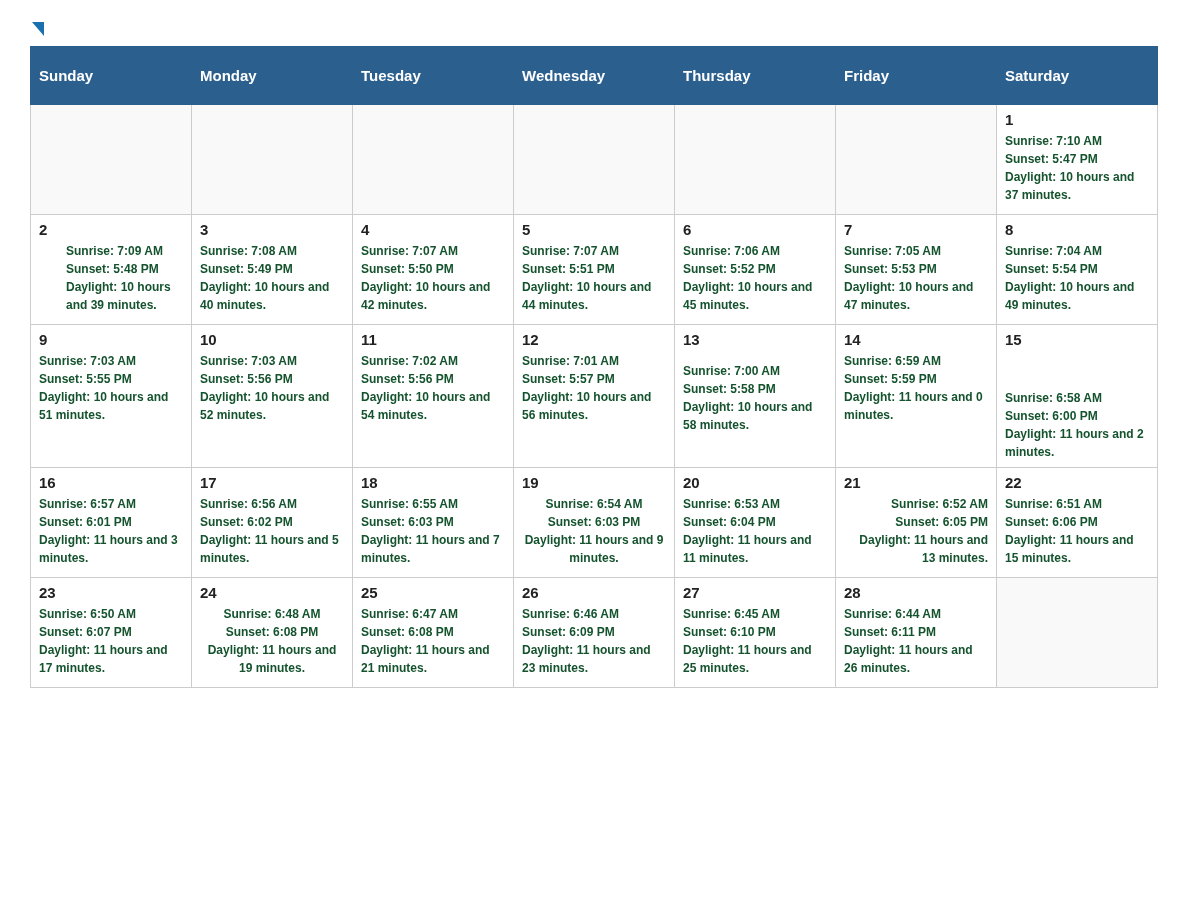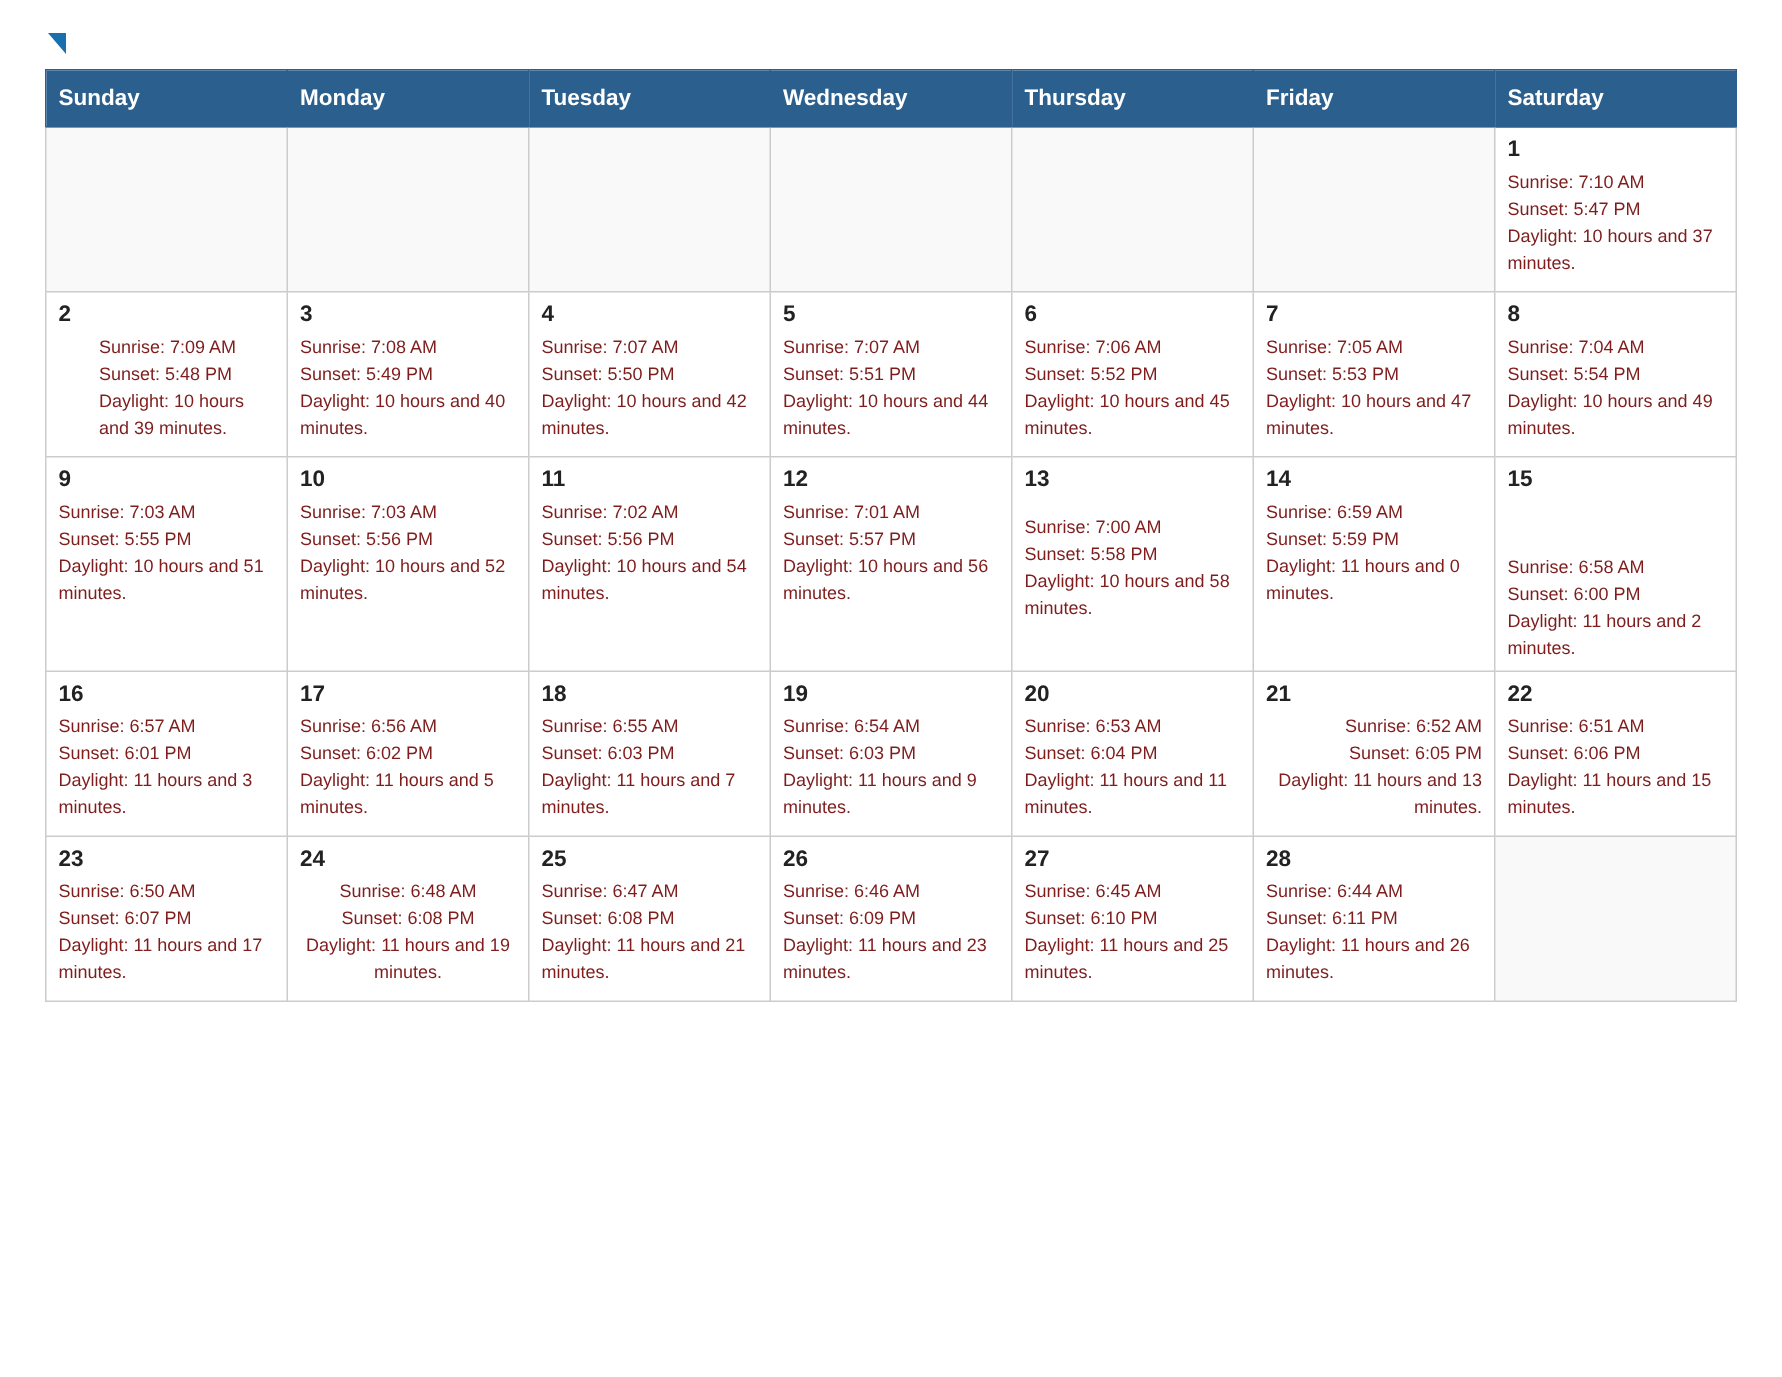--- a/index.html
+++ b/index.html
@@ -62,21 +62,21 @@
     .calendar {
       width: 100%;
       border-collapse: collapse;
       margin-top: 8px;
     }
     .calendar thead tr th {
       background-color: #2b5f8e;
       color: #fff;
       font-size: 15px;
       font-weight: 600;
-      padding: 10px 8px;
+      padding: 20px 8px;
       text-align: left;
       border: 1px solid #2b5f8e;
       margin-left: 42px;
     }
     .calendar tbody tr td {
       vertical-align: top;
       border: 1px solid #ccc;
       padding: 6px 8px;
       width: calc(100% / 7);
       min-height: 100px;
@@ -85,22 +85,23 @@
     }
     .day-number {
       font-size: 15px;
       font-weight: 600;
       color: #222;
       display: block;
       margin-bottom: 4px;
     }
     .day-info {
       font-size: 12px;
-      color: #7f1d1d;
+      color: #14532d;
       line-height: 1.5;
+      font-weight: bold;
     }
     .empty-cell {
       background: #f9f9f9;
     }
     tbody tr td {
       height: 110px;
     }
     .logo-general {
       font-size: 24px;
       font-weight: bold;
@@ -254,21 +255,21 @@
 Daylight: 11 hours and 5 minutes.</div>
         </td>
         <td>
           <span class="day-number">18</span>
           <div class="day-info" style="white-space: pre-line;">Sunrise: 6:55 AM
 Sunset: 6:03 PM
 Daylight: 11 hours and 7 minutes.</div>
         </td>
         <td>
           <span class="day-number">19</span>
-          <div class="day-info" style="white-space: pre-line;">Sunrise: 6:54 AM
+          <div class="day-info" style="white-space: pre-line; text-align: center;">Sunrise: 6:54 AM
 Sunset: 6:03 PM
 Daylight: 11 hours and 9 minutes.</div>
         </td>
         <td>
           <span class="day-number">20</span>
           <div class="day-info" style="white-space: pre-line;">Sunrise: 6:53 AM
 Sunset: 6:04 PM
 Daylight: 11 hours and 11 minutes.</div>
         </td>
         <td>

